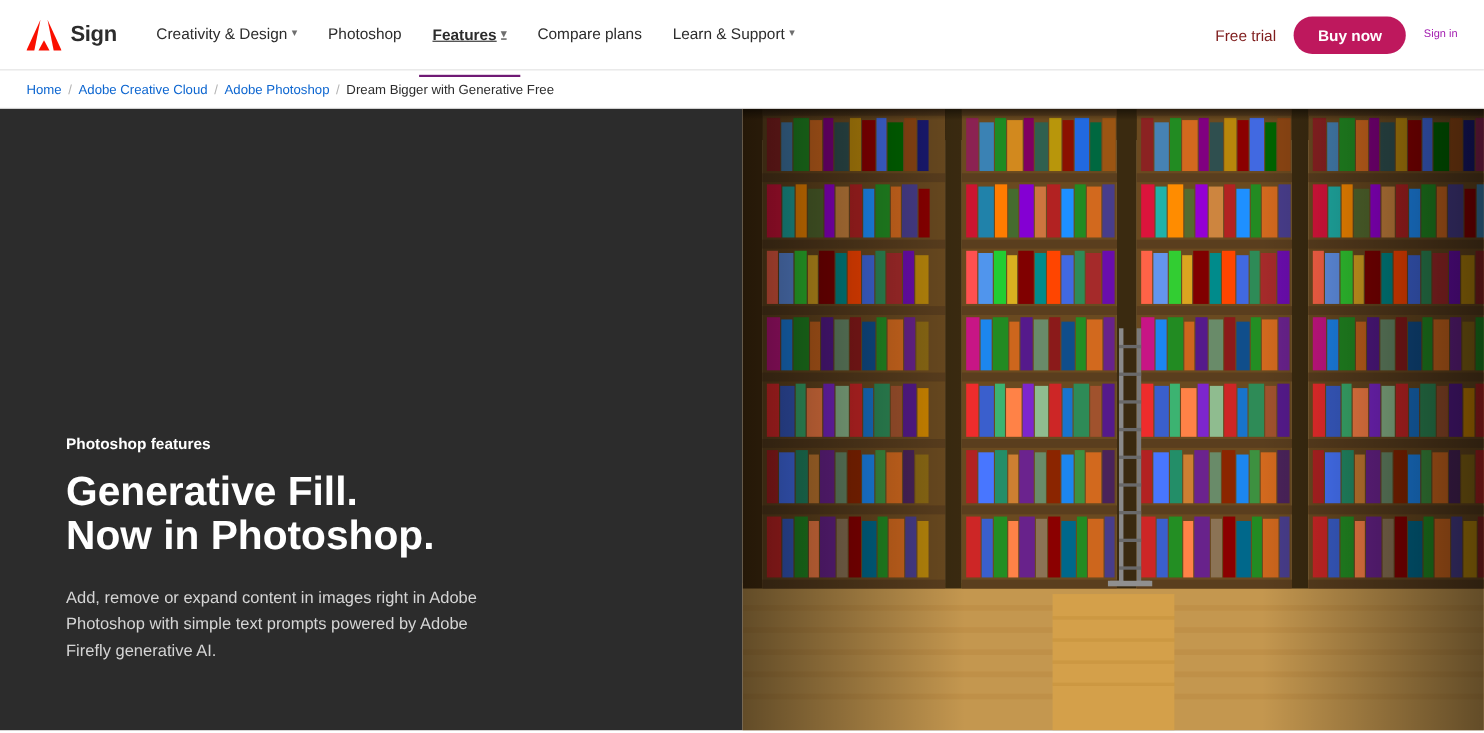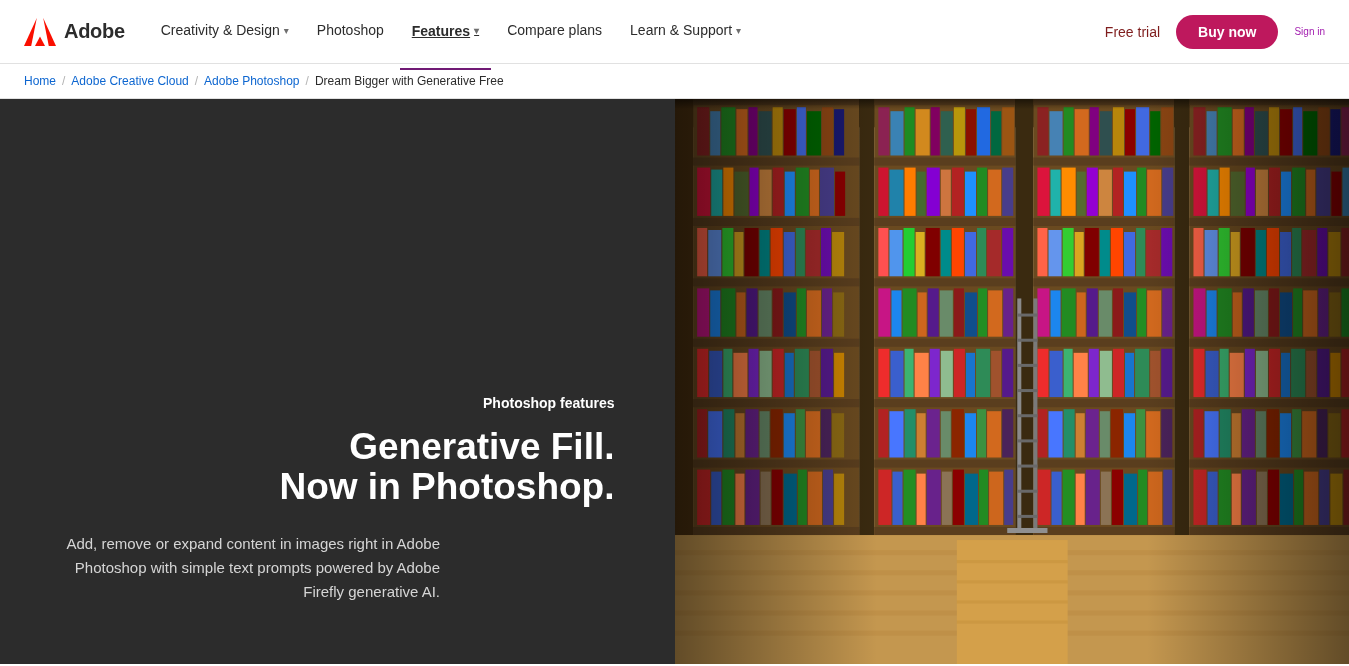--- a/index.html
+++ b/index.html
@@ -108,21 +108,20 @@
       font-size: 12px;
     }
     .breadcrumb-sep { color: #b3b3b3; font-size: 12px; }
     .breadcrumb-current { color: #2c2c2c; font-size: 12px; }
 
     
     .hero {
       display: flex;
       height: calc(666px - 64px - 37px);
       min-height: 500px;
-      text-align: right;
     }
     .hero-left {
       width: 50%;
       background: #2c2c2c;
       display: flex;
       flex-direction: column;
       justify-content: flex-end;
       padding: 0 60px 60px 60px;
       flex-shrink: 0;
     }
@@ -159,21 +158,21 @@
 </head>
 <body>
 
 <nav>
   <a class="nav-logo" href="#">
     <svg class="adobe-logo-icon" viewBox="0 0 32 32" xmlns="http://www.w3.org/2000/svg">
       <polygon points="19.2,2 32,30 24.8,30" fill="#FA0F00"></polygon>
       <polygon points="12.8,2 0,30 7.2,30" fill="#FA0F00"></polygon>
       <polygon points="16,20.5 11,30 21,30" fill="#FA0F00"></polygon>
     </svg>
-    <span class="nav-brand-text">Adobe</span>
+    <span class="nav-brand-text">Sign</span>
   </a>
 
   <div class="nav-items">
     <a class="nav-item" href="#">
       <span>Creativity &amp; Design</span>
       <span class="chevron">▾</span>
     </a>
     <a class="nav-item" href="#">
       <span>Photoshop</span>
     </a>

